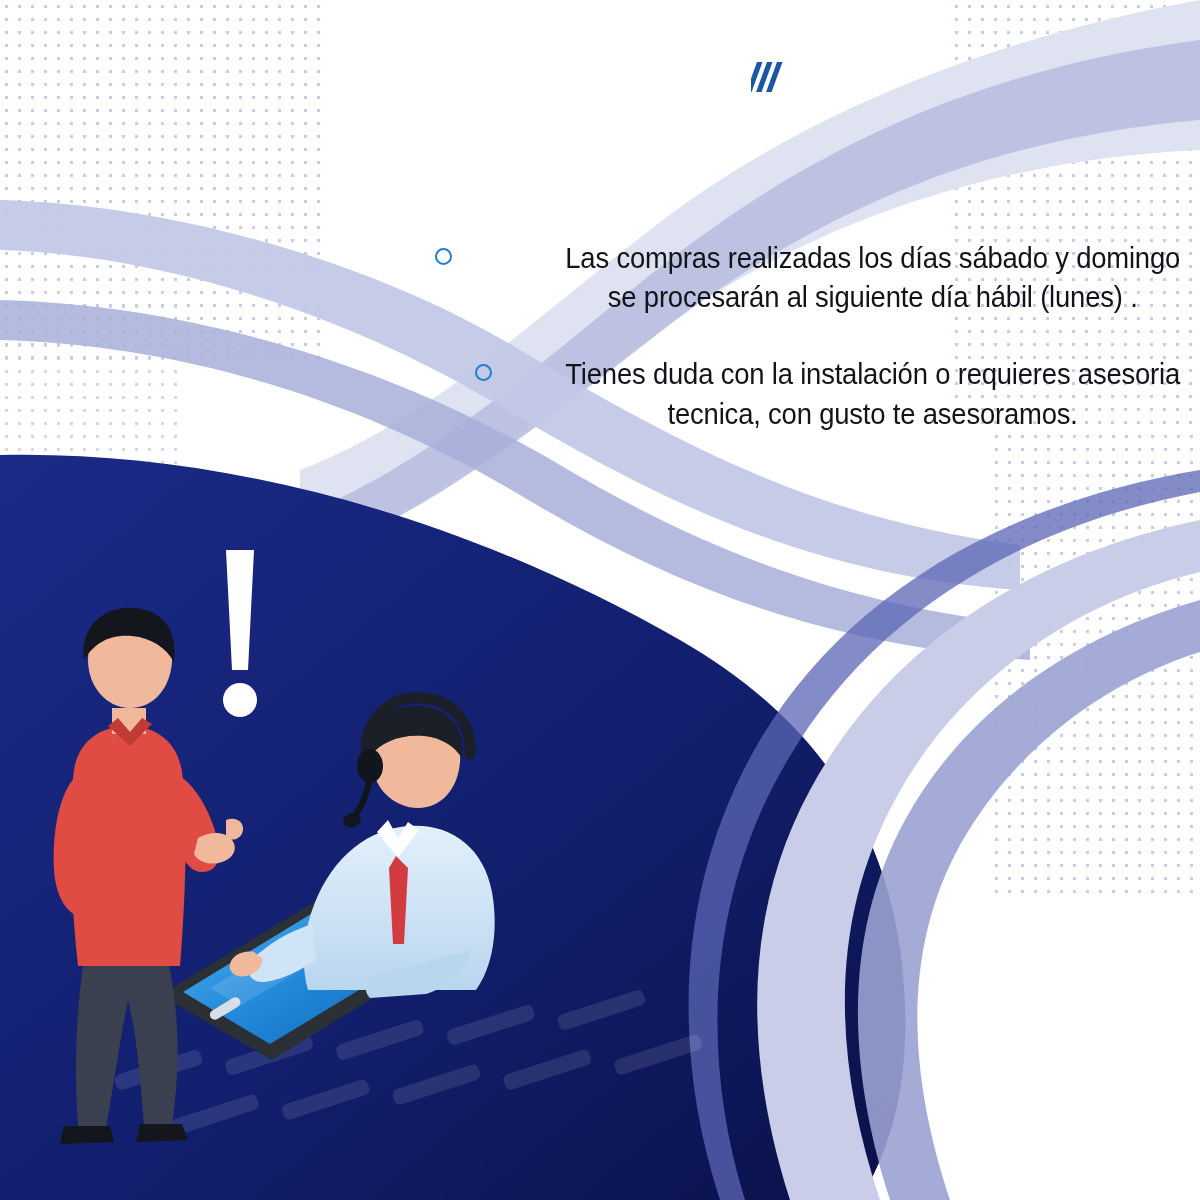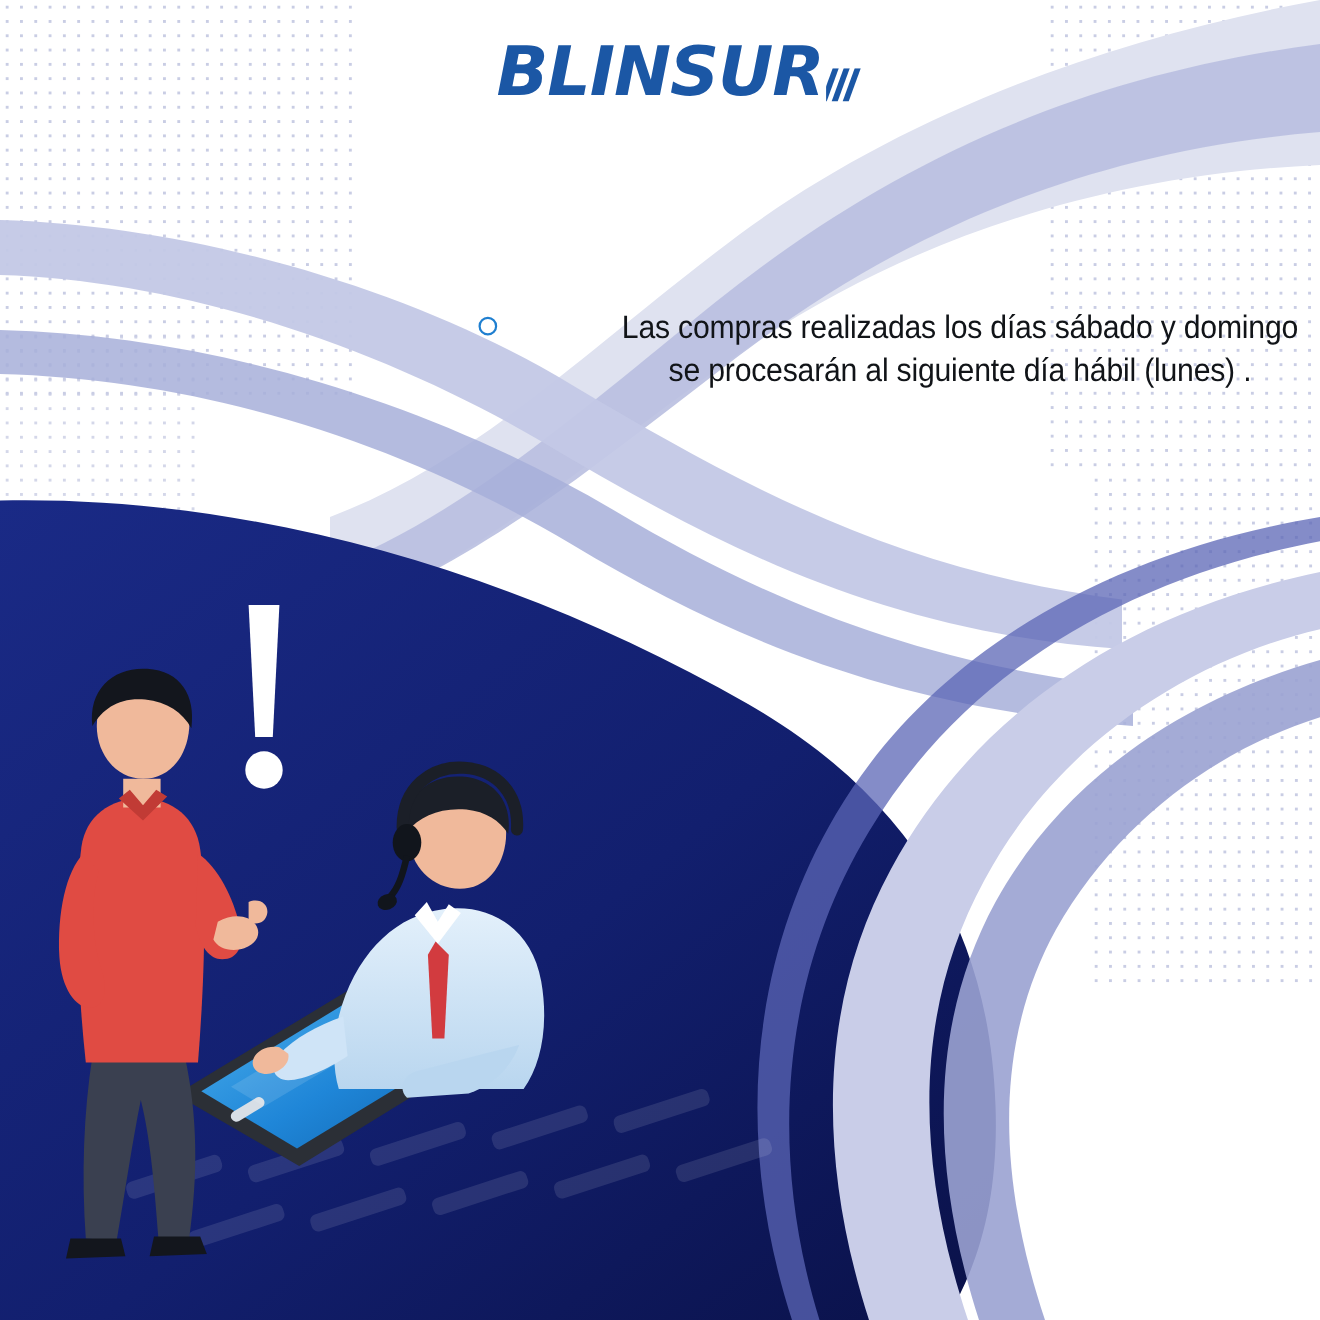--- a/index.html
+++ b/index.html
@@ -66,21 +66,20 @@
     left: 390px;
     top: 238px;
     width: 800px;
     z-index: 5;
   }
   .bullet-row {
     position: relative;
     margin-bottom: 38px;
     text-align: right;
     padding-right: 10px;
-    margin-top: 40px;
   }
   .bullet-text {
     display: inline-block;
     font-family: "Liberation Sans", sans-serif;
     font-size: 29.5px;
     line-height: 1.33;
     color: #111418;
     text-align: center;
     letter-spacing: -0.2px;
     transform: scaleX(0.93);
@@ -173,40 +172,46 @@
           <rect x="270" y="1060" width="90" height="16" rx="6"></rect>
           <rect x="380" y="1080" width="90" height="16" rx="6"></rect>
           <rect x="490" y="1100" width="90" height="16" rx="6"></rect>
           <rect x="600" y="1120" width="90" height="16" rx="6"></rect>
         </g>
       </g>
     </g>
   </svg>
 
   <div class="logo">
-    <span class="logo-text">BLINSUR</span>
     <svg class="logo-slashes" viewBox="0 0 46 46" style="position:absolute; right:calc(50% - 197px); top:34px;">
       <g fill="#1b57a5">
         <rect x="6" y="0" width="5.5" height="30" transform="skewX(-20)"></rect>
         <rect x="16" y="0" width="5.5" height="30" transform="skewX(-20)"></rect>
         <rect x="26" y="0" width="5.5" height="30" transform="skewX(-20)"></rect>
       </g>
     </svg>
   </div>
 
   <div class="bullets">
 
     <div class="bullet-row r0">
       <span class="bullet-marker"></span>
       <span class="bullet-text">
         <span>Las compras realizadas los días sábado y domingo</span><br>
         <span>se procesarán al siguiente día hábil (lunes) .</span>
       </span>
     </div>
 
+    <div class="bullet-row r1">
+      <span class="bullet-marker"></span>
+      <span class="bullet-text">
+        <span>Tienes duda con la instalación o requieres asesoria</span><br>
+        <span>tecnica, con gusto te asesoramos.</span>
+      </span>
+    </div>
 
 
 
 
   </div>
 
   <svg class="illus" viewBox="0 0 700 640">
     <defs>
       <linearGradient id="screenGrad" x1="0" y1="0" x2="1" y2="1">
         <stop offset="0%" stop-color="#53b6ef"></stop>

